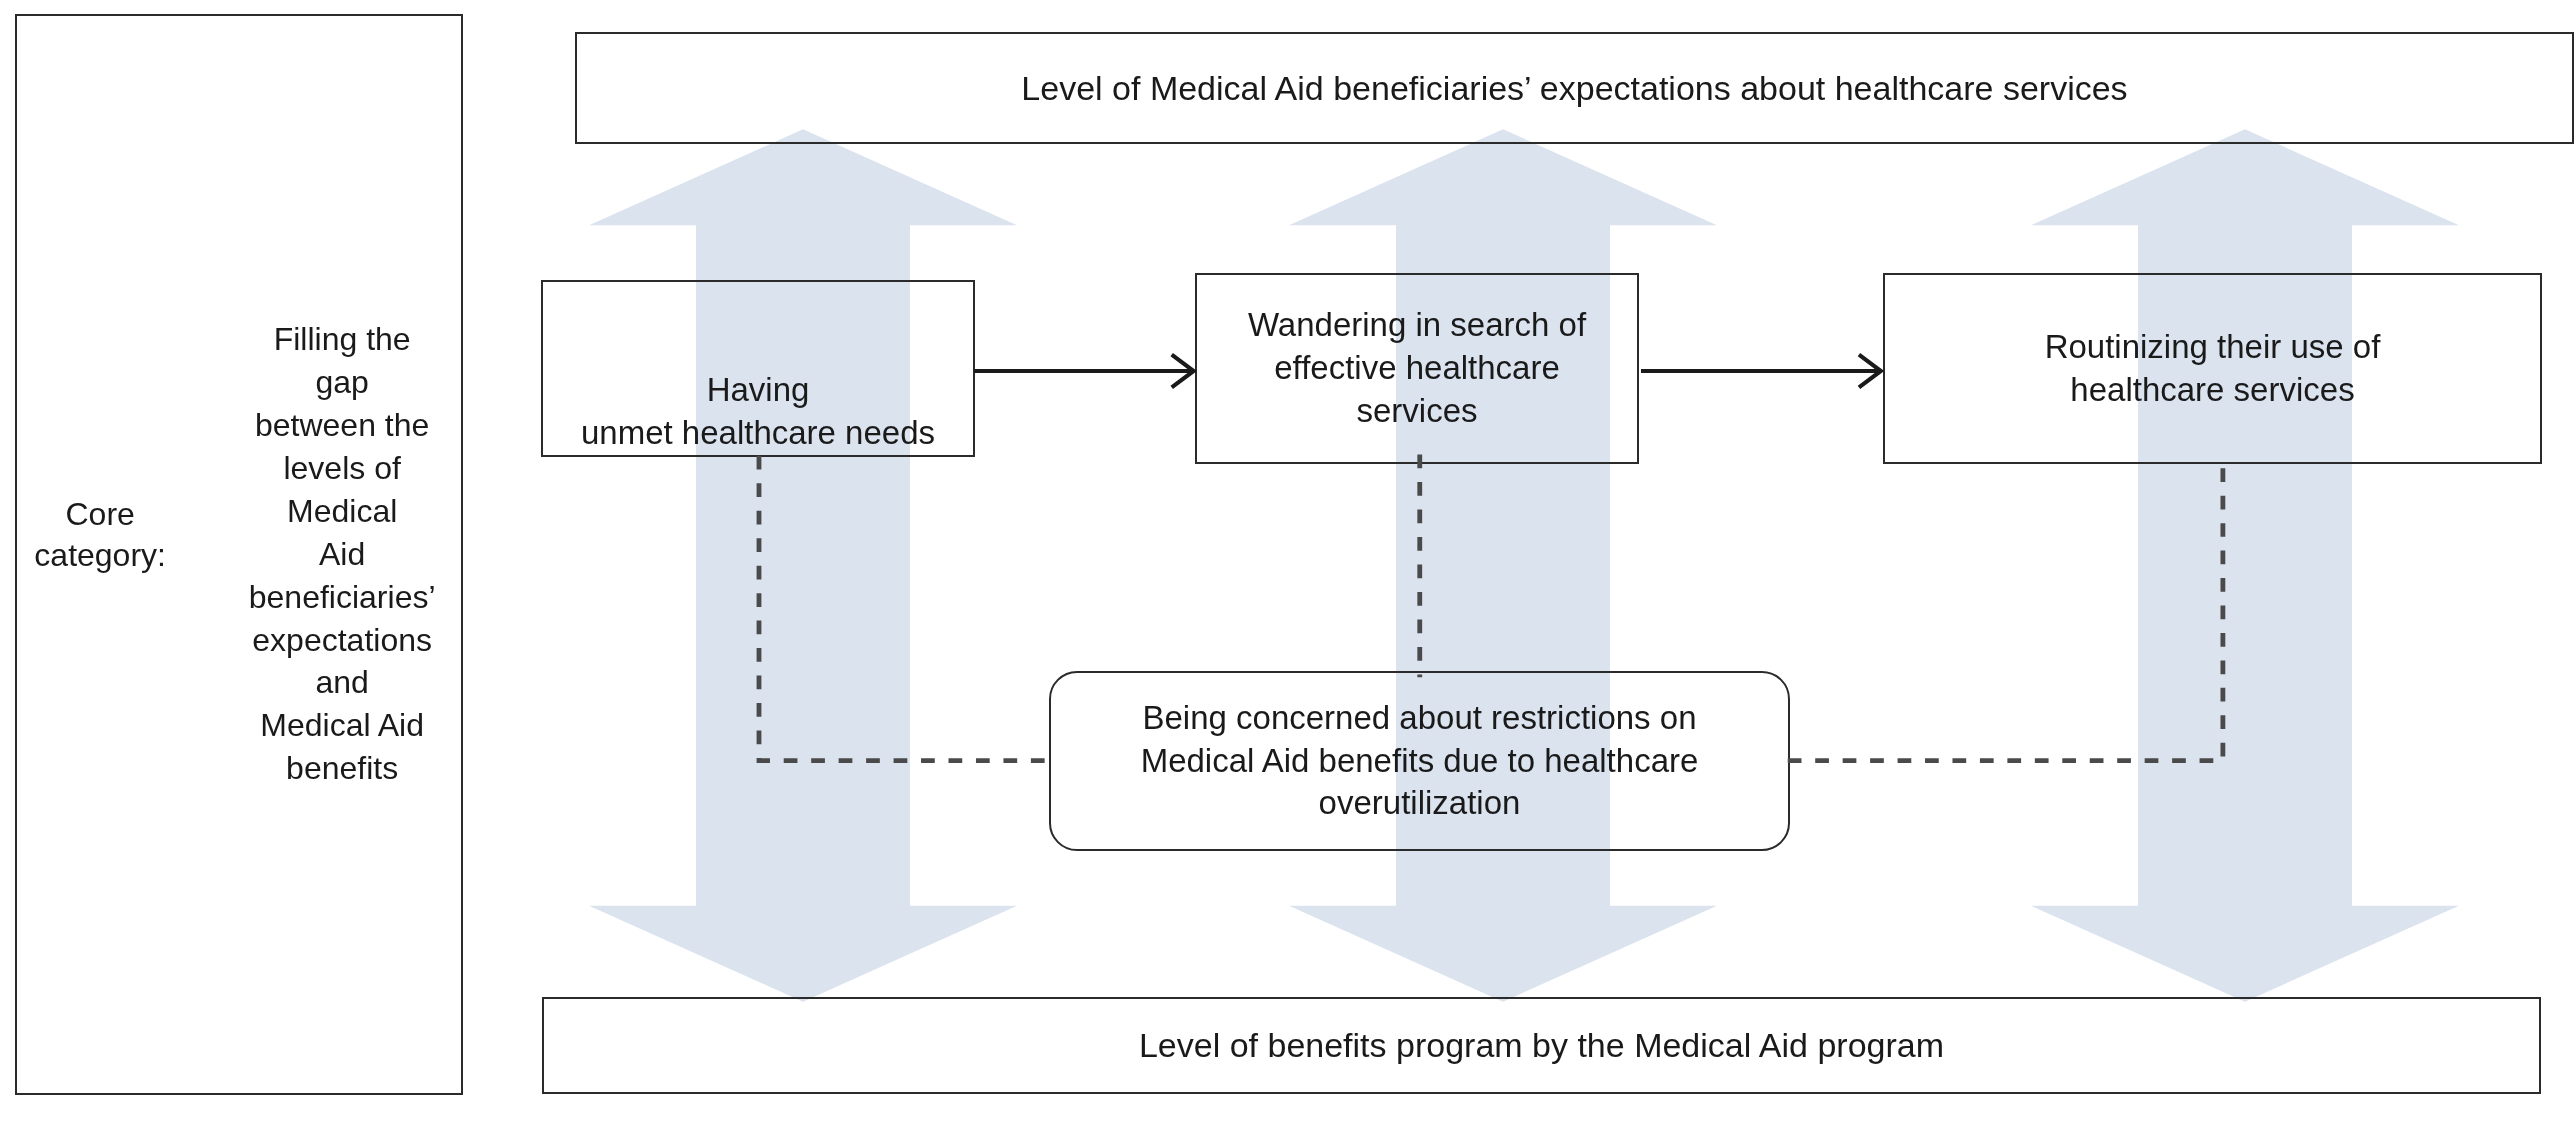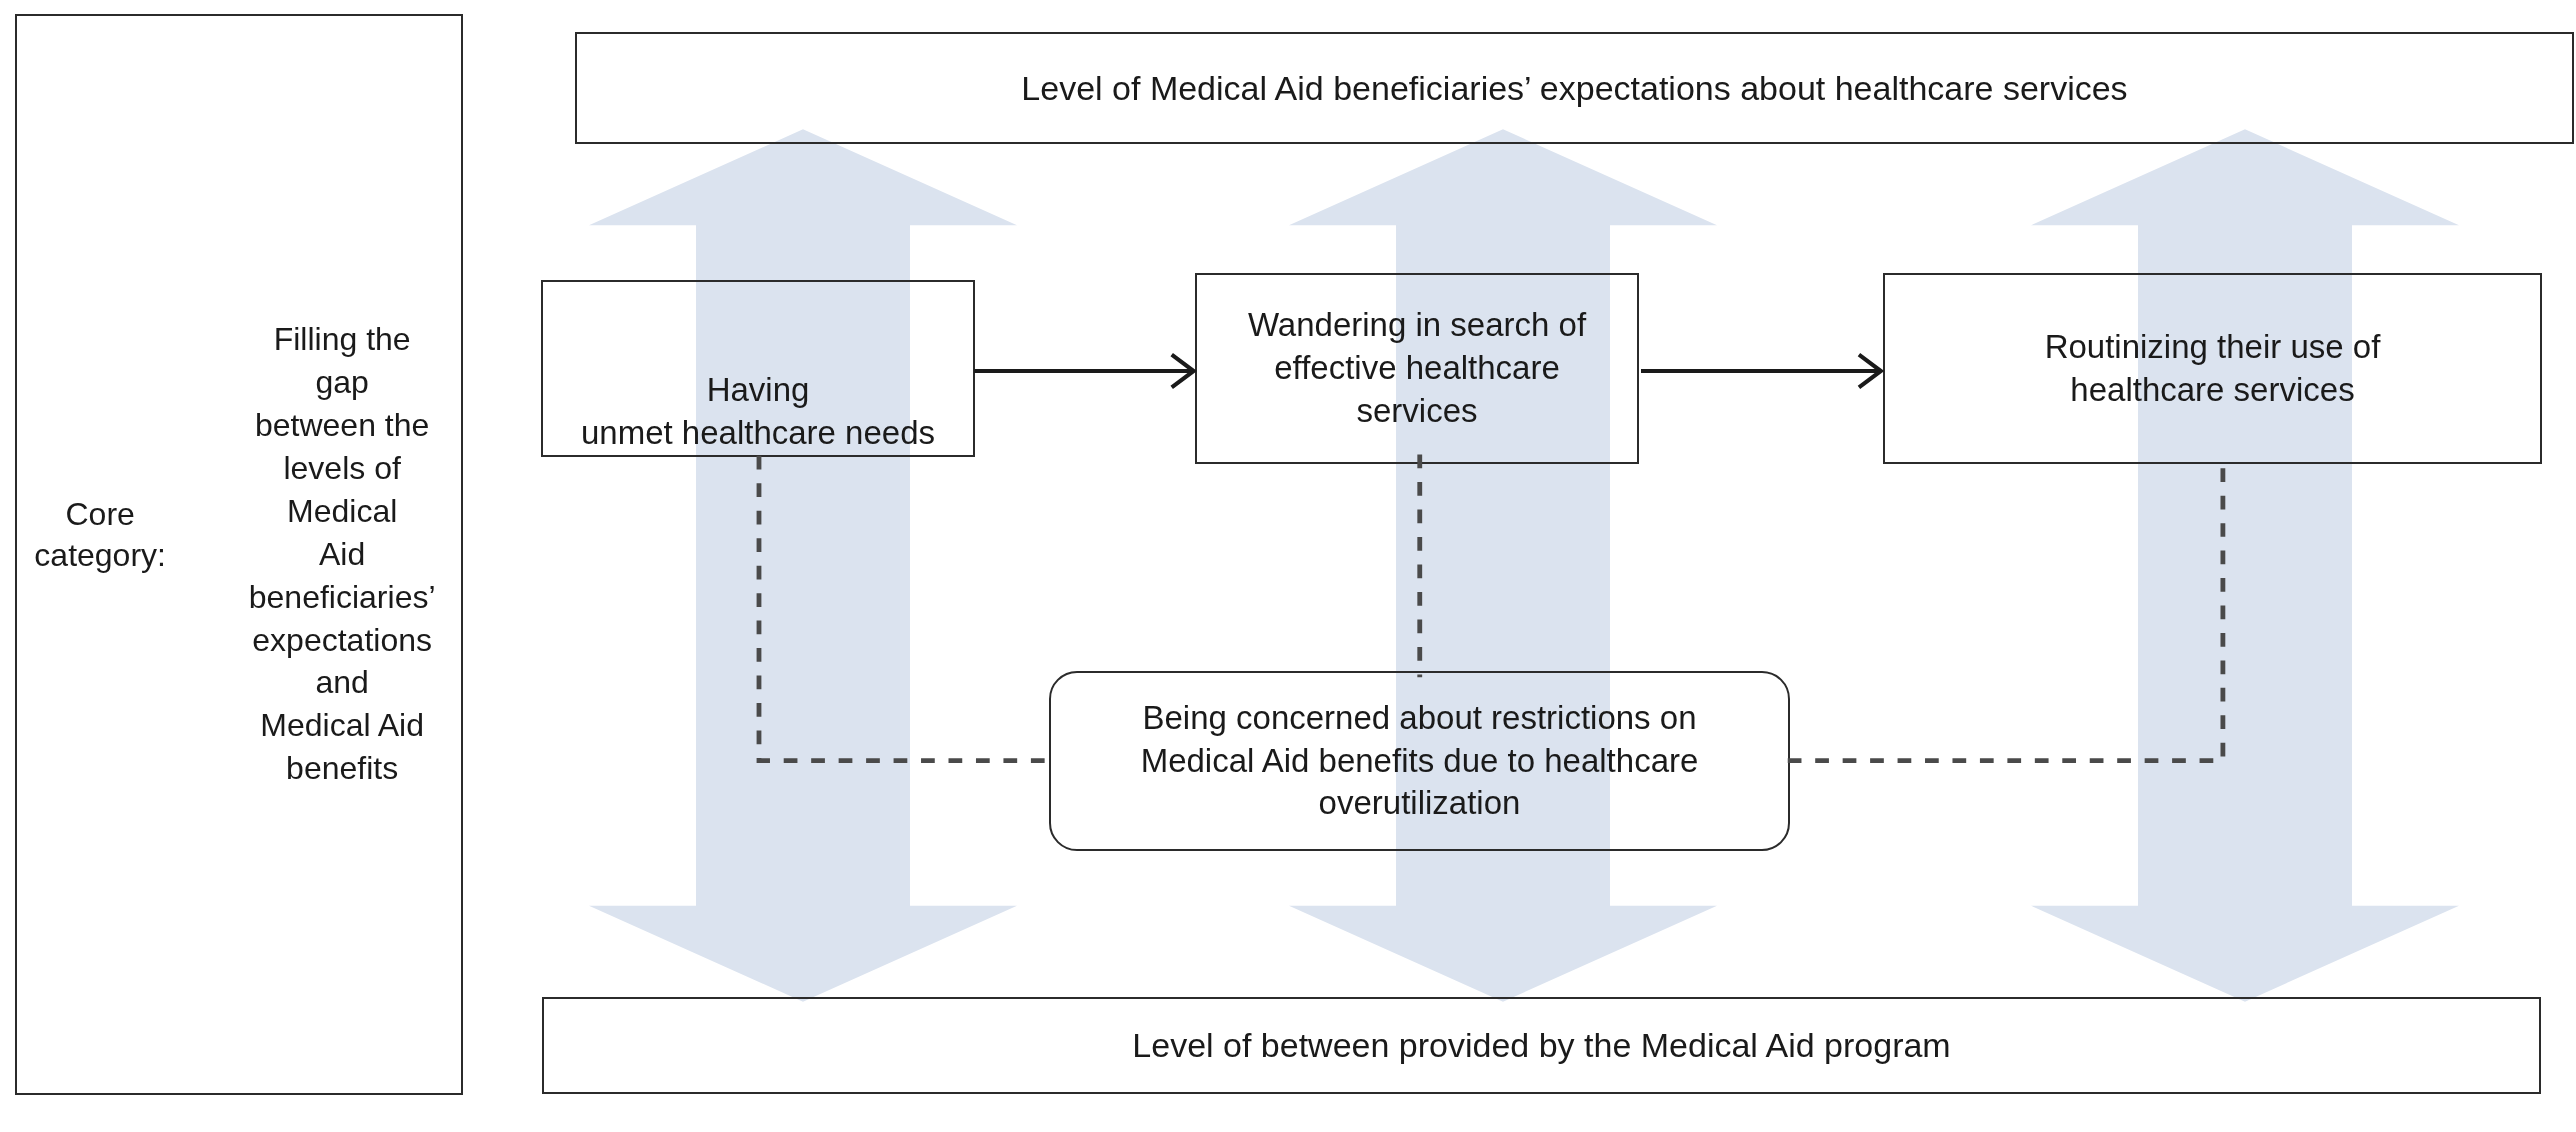--- a/index.html
+++ b/index.html
@@ -221,17 +221,17 @@
 healthcare services</span>
   </div>
 
   <div class="box" id="box-concern">
     <span class="txt">Being concerned about restrictions on
 Medical Aid benefits due to healthcare
 overutilization</span>
   </div>
 
   <div class="box" id="bottom-banner">
-    <span class="txt">Level of between provided by the Medical Aid program</span>
+    <span class="txt">Level of benefits program by the Medical Aid program</span>
   </div>
 
 </div>
 
 
 </body></html>

